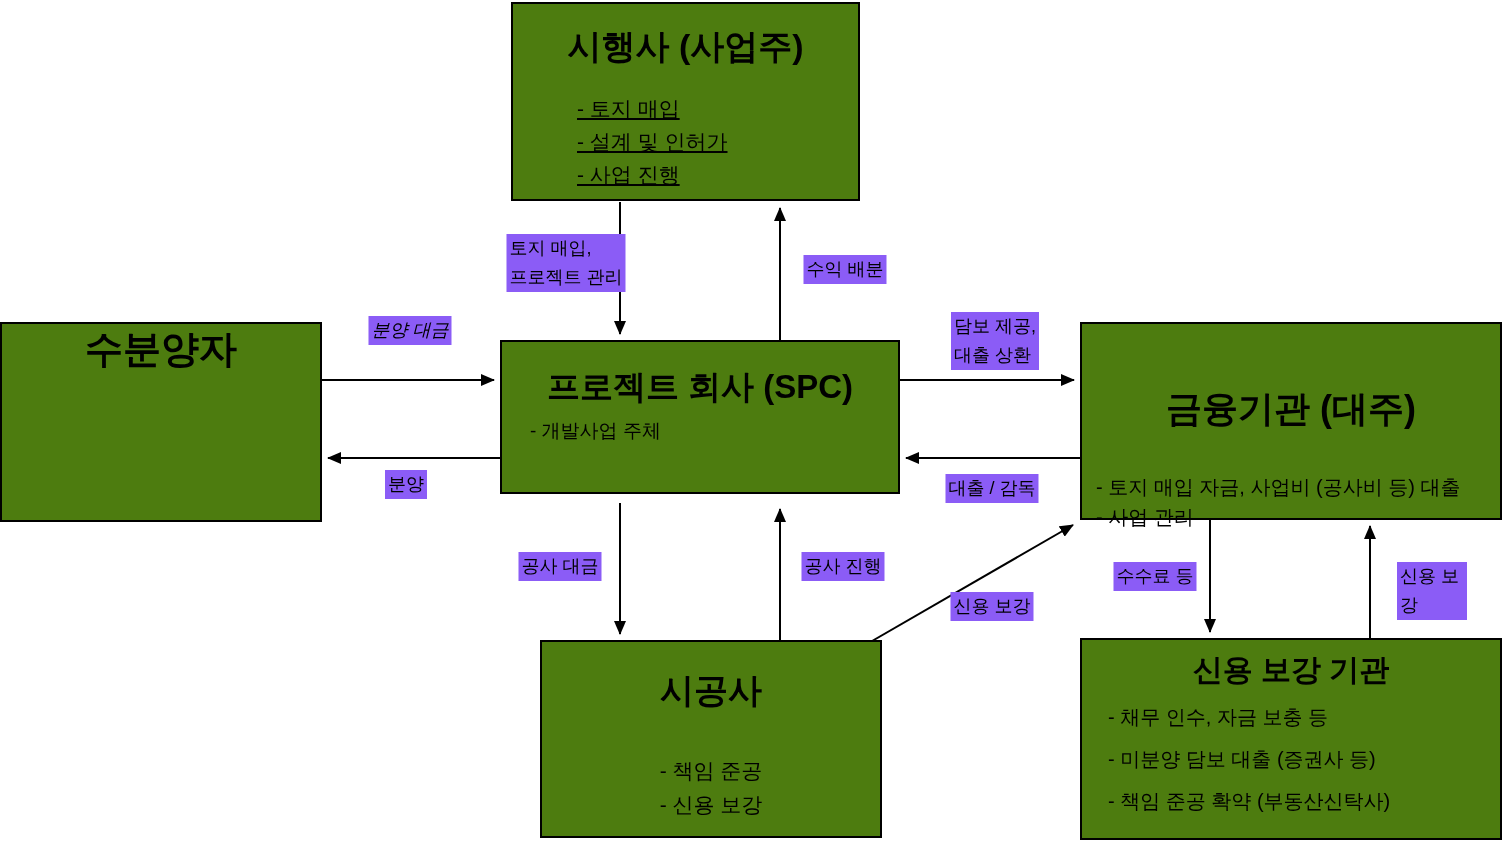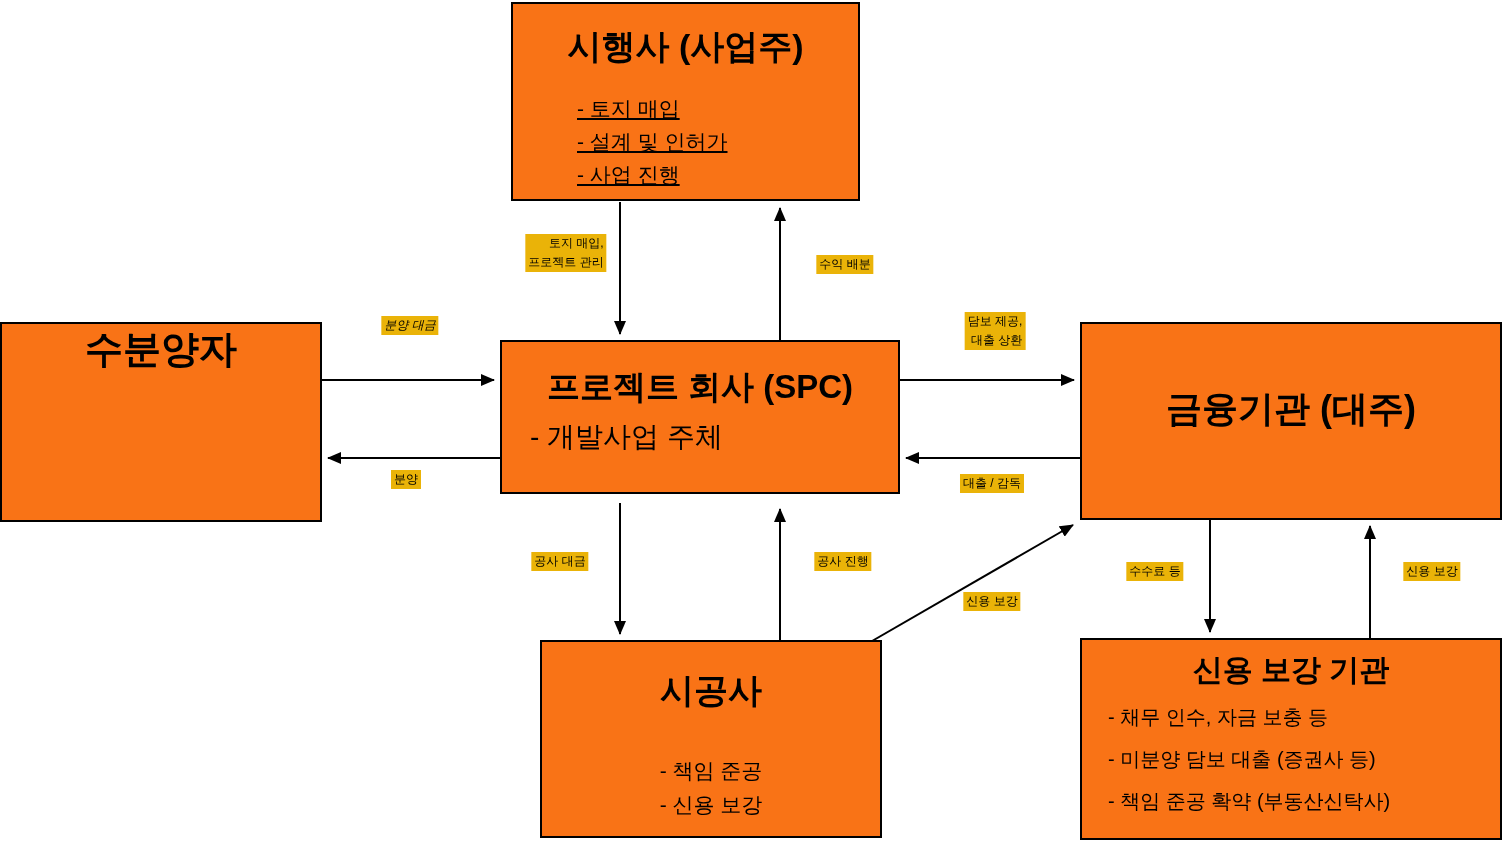--- a/index.html
+++ b/index.html
@@ -4,42 +4,42 @@
 <style>
   * { margin: 0; padding: 0; box-sizing: border-box; }
   html, body { background: #ffffff; }
   body { font-family: "Liberation Sans", sans-serif; color: #000; }
 
   .canvas { position: relative; width: 1502px; height: 842px; background: #fff; overflow: hidden; }
 
   .edges { position: absolute; left: 0; top: 0; width: 1502px; height: 842px; }
   .edges line { stroke: #000; stroke-width: 2; }
 
-  .box { position: absolute; background: #f97316; border: 2px solid #000; }
+  .box { position: absolute; background: #4d7c0f; border: 2px solid #000; }
   .box-title { font-weight: bold; text-align: center; }
 
   .edge-label {
     position: absolute; transform: translateX(-50%);
-    font-size: 12px; text-align: right; white-space: pre-line;
-    line-height: 1.6; background: #eab308; padding: 0 3px;
+    font-size: 18px; text-align: left; white-space: pre-line;
+    line-height: 1.6; background: #8b5cf6; padding: 0 3px;
   }
 
   
   .box-developer { left: 511px; top: 2px; width: 349px; height: 199px; padding-top: 20px; }
   .box-developer .box-title { font-size: 34px; margin-bottom: 22px; }
   .box-developer .box-items { padding-left: 64px; font-size: 21px; line-height: 33px; text-decoration: underline; }
 
   
   .box-buyers { left: 0px; top: 322px; width: 322px; height: 200px; display: flex; align-items: flex-start; justify-content: center; }
   .box-buyers .box-title { font-size: 38px; }
 
   
   .box-spc { left: 500px; top: 340px; width: 400px; height: 154px; padding-top: 23px; }
   .box-spc .box-title { font-size: 33px; margin-bottom: 8px; }
-  .box-spc .box-items { padding-left: 28px; font-size: 28px; }
+  .box-spc .box-items { padding-left: 28px; font-size: 19px; }
 
   
   .box-lender { left: 1080px; top: 322px; width: 422px; height: 198px; padding-top: 20px; }
   .box-lender .box-title { font-size: 36px; margin-bottom: 38px; margin-top: 41px; }
   .box-lender .box-items { padding-left: 14px; font-size: 20px; line-height: 30px; }
 
   
   .box-constructor { left: 540px; top: 640px; width: 342px; height: 198px; padding-top: 26px; }
   .box-constructor .box-title { font-size: 34px; margin-bottom: 40px; }
   .box-constructor .box-items { text-align: center; font-size: 21px; line-height: 34px; }
@@ -88,20 +88,24 @@
 
   <div class="box box-spc">
     <div class="box-title">프로젝트 회사 (SPC)</div>
     <div class="box-items">
       <div class="box-item">- 개발사업 주체</div>
     </div>
   </div>
 
   <div class="box box-lender">
     <div class="box-title">금융기관 (대주)</div>
+    <div class="box-items">
+      <div class="box-item">- 토지 매입 자금, 사업비 (공사비 등) 대출</div>
+      <div class="box-item">- 사업 관리</div>
+    </div>
   </div>
 
   <div class="box box-constructor">
     <div class="box-title">시공사</div>
     <div class="box-items">
       <div class="box-item">- 책임 준공</div>
       <div class="box-item">- 신용 보강</div>
     </div>
   </div>
 

